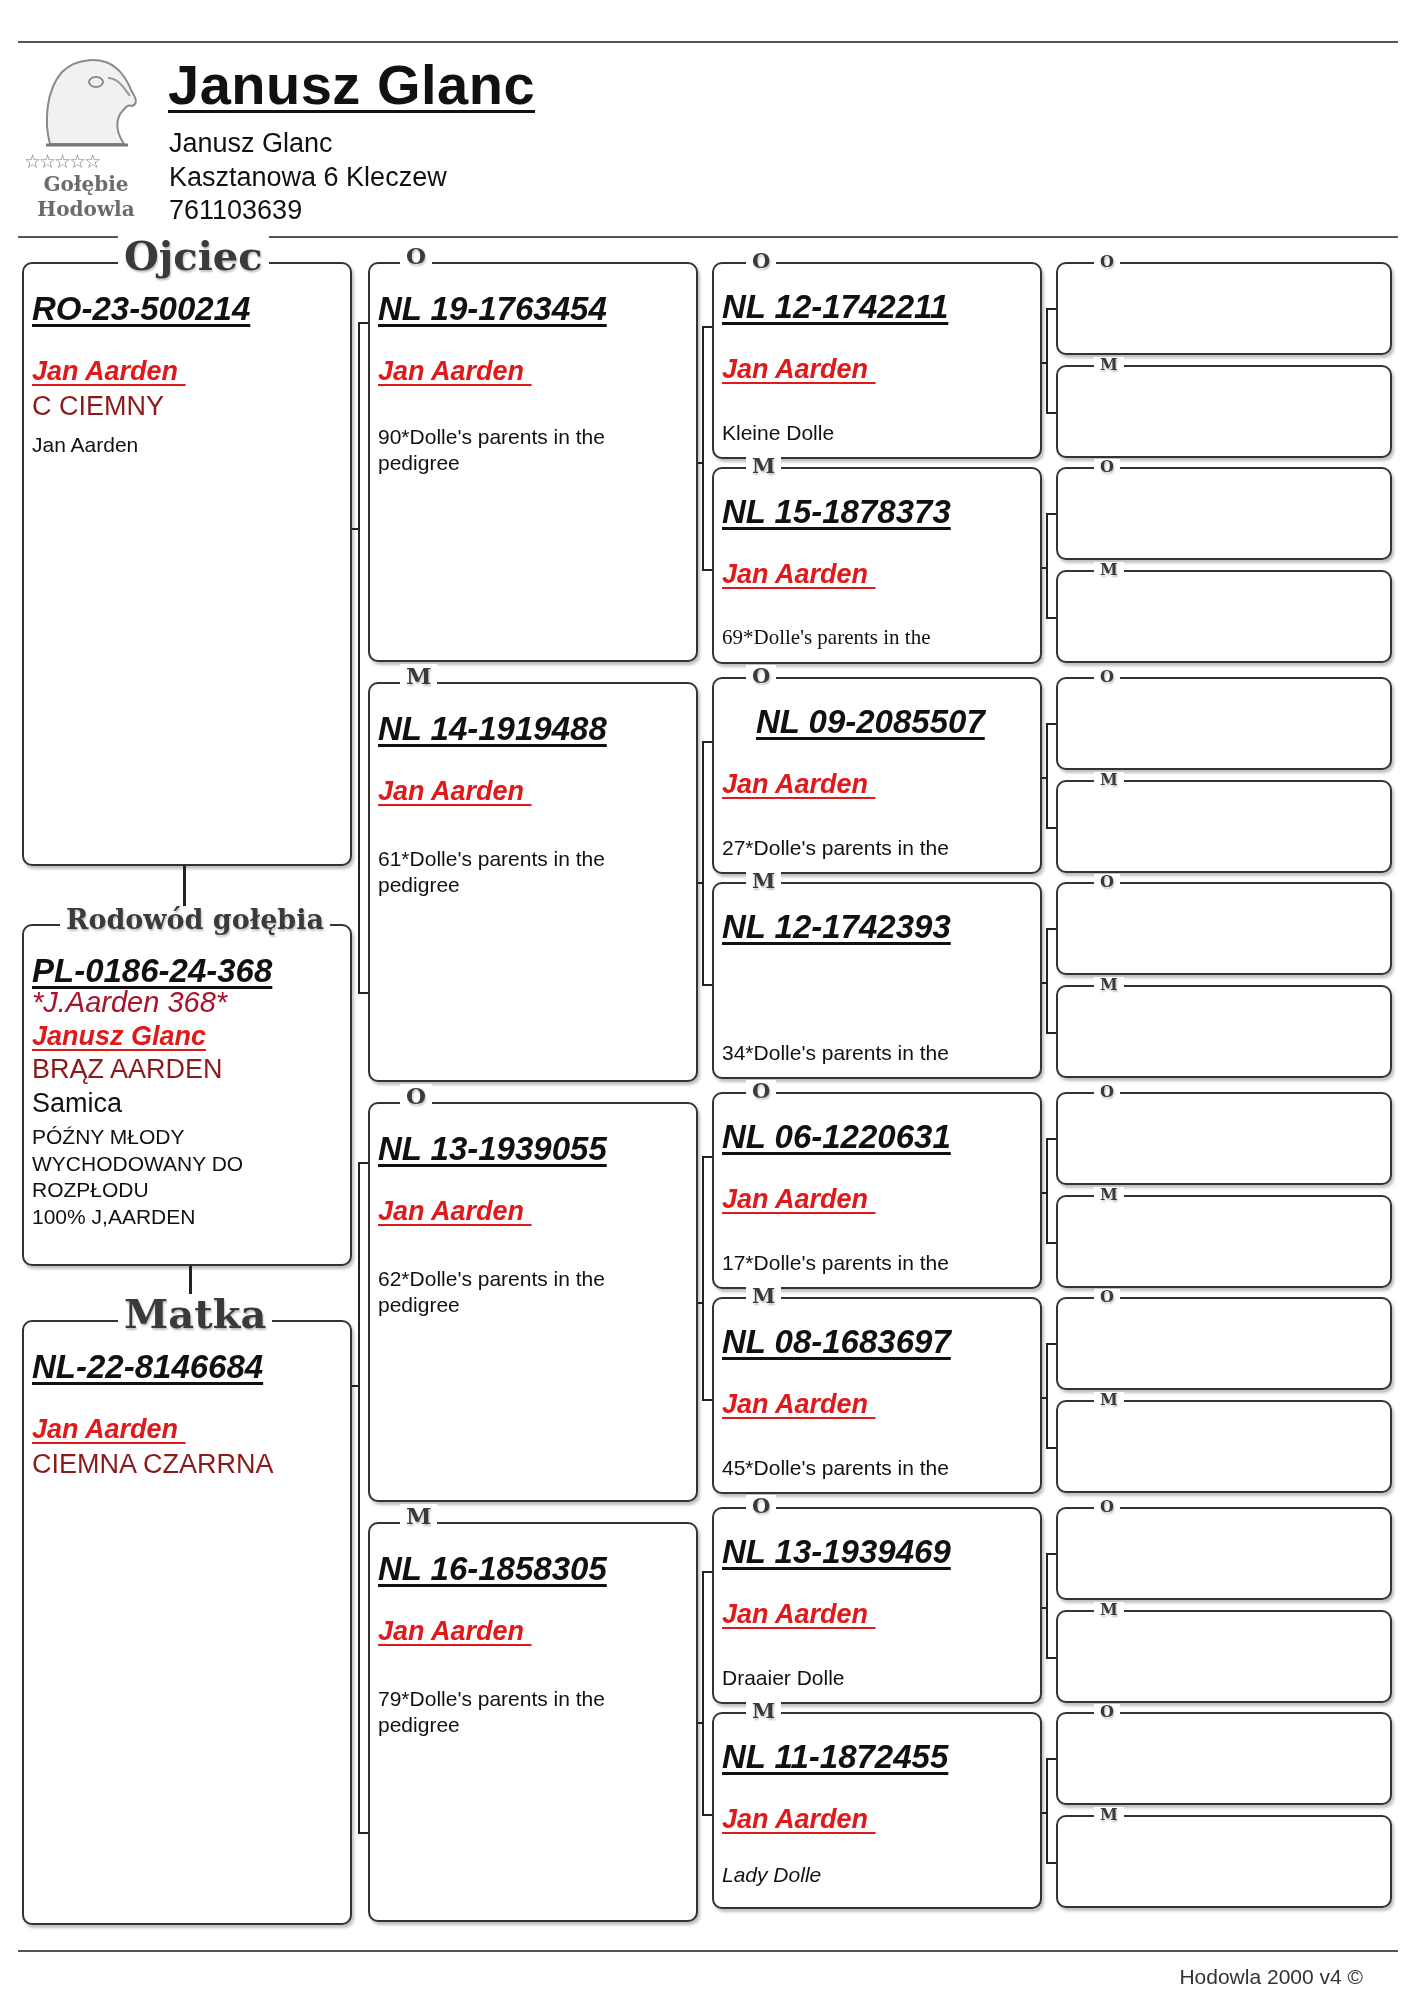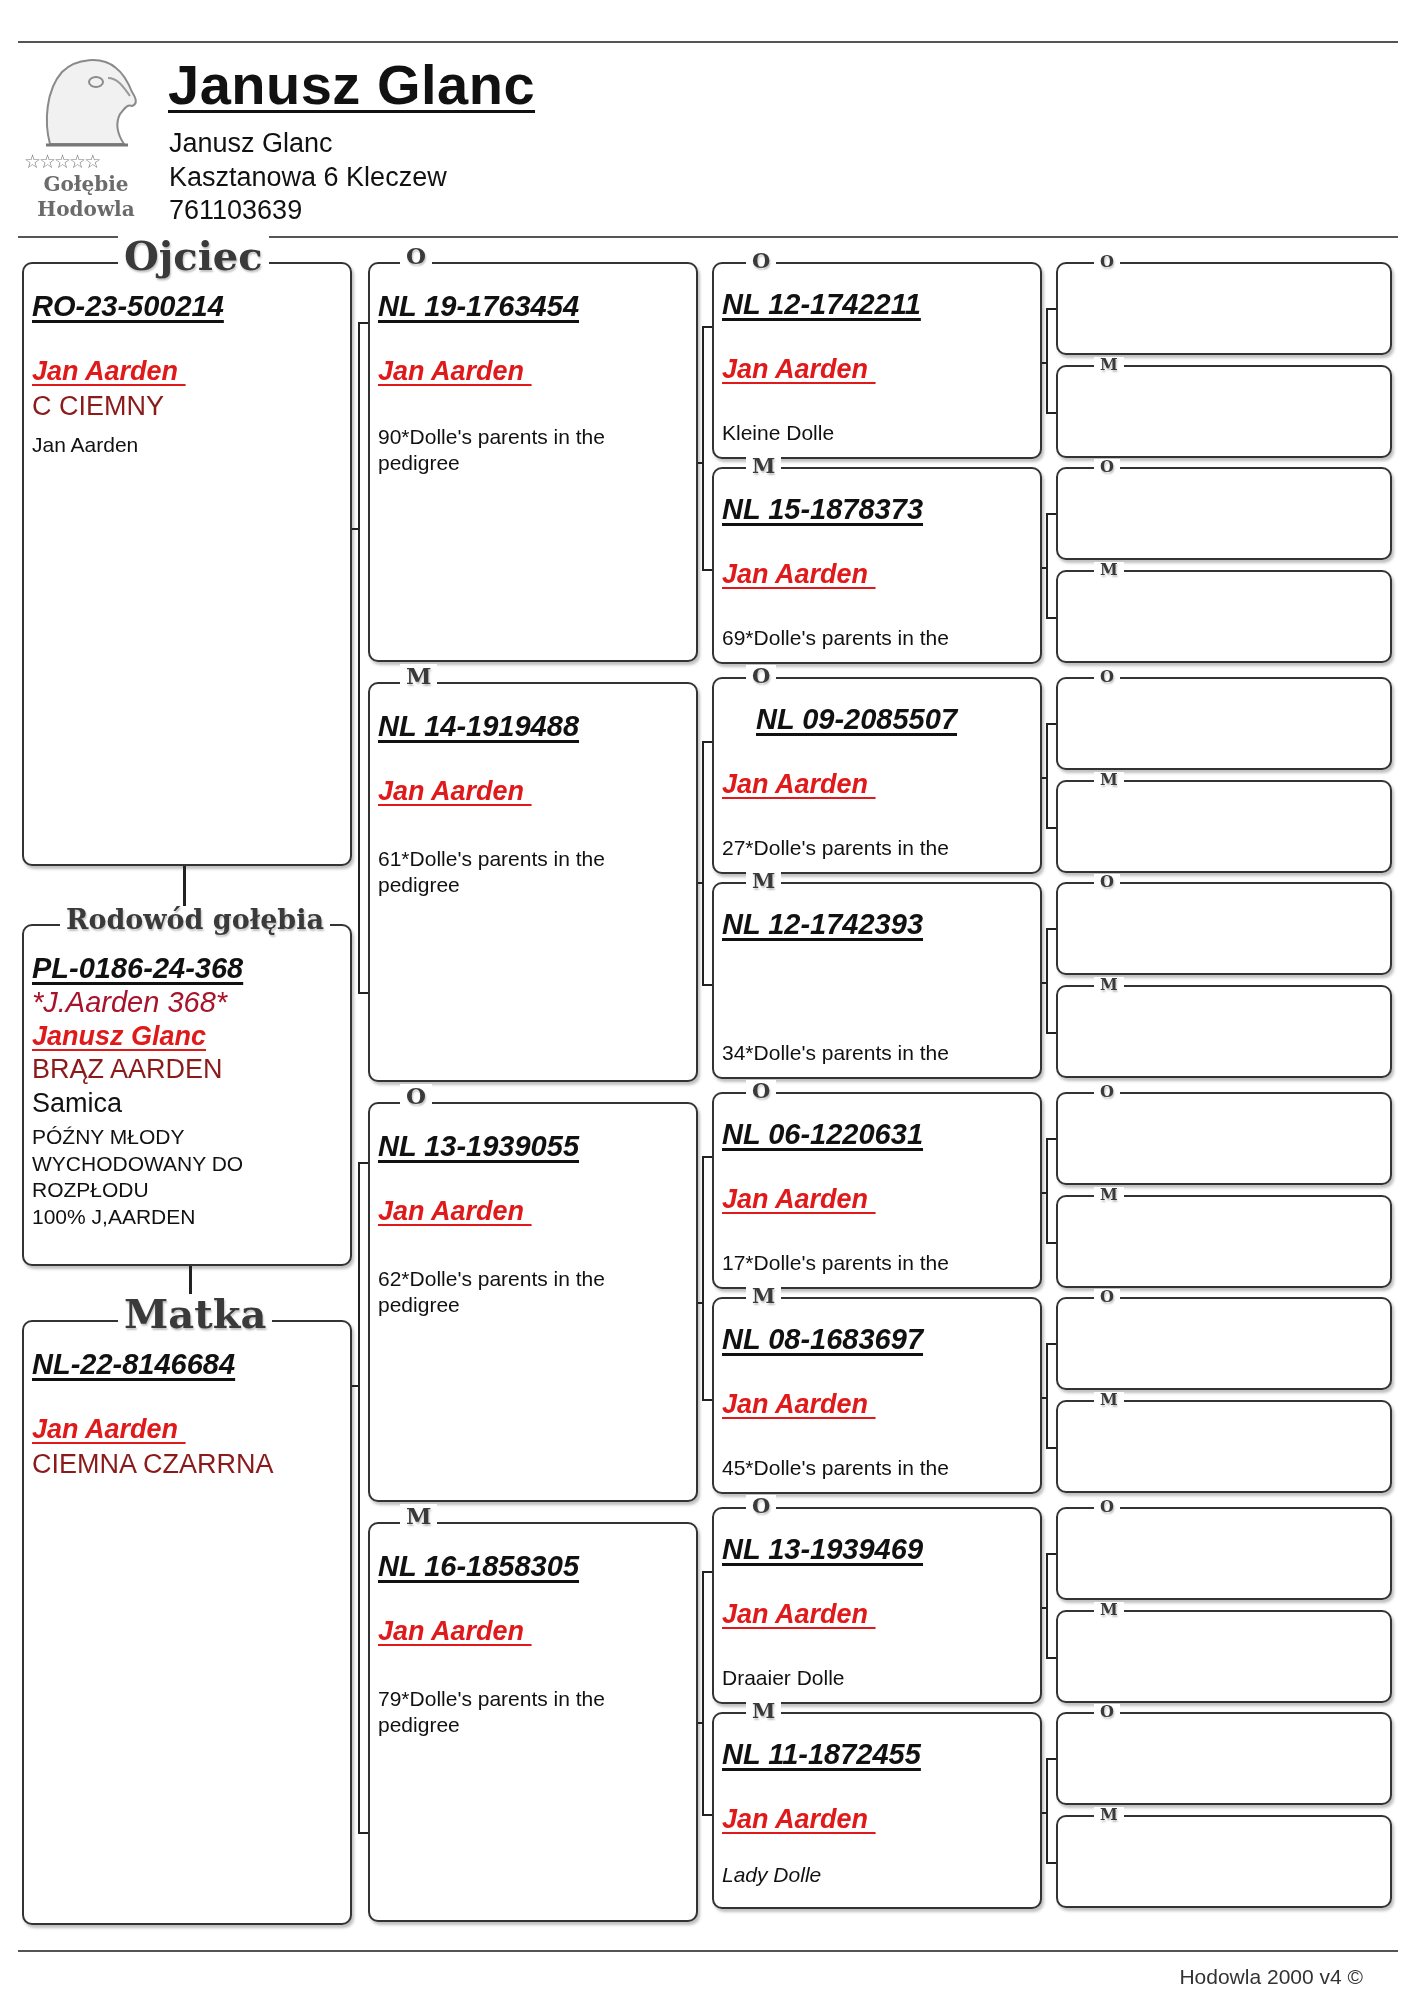--- a/index.html
+++ b/index.html
@@ -19,21 +19,21 @@
   .box { position: absolute; border: 2.5px solid #333; border-radius: 10px; background: #fff;
          box-shadow: 2px 3px 3px rgba(0,0,0,0.25); box-sizing: border-box; }
   .legend { position: absolute; background: #fff; font-family: "DejaVu Serif", serif; font-weight: bold;
             color: #3a3a3a; text-shadow: 1px 2px 2px rgba(0,0,0,0.25); line-height: 1; padding: 0 6px; }
   .lg-big { font-size: 40px; top: -28px; }
   .lg-mid { font-size: 27px; top: -20px; }
   .lg-sm { font-size: 21px; top: -14px; }
   .lg-xs { font-size: 16px; top: -10px; }
   .ring { font-size: 23px; }
 
-  .ring-id { position: absolute; left: 8px; font-size: 29px; font-weight: bold; font-style: italic; text-decoration: underline;
+  .ring-id { position: absolute; left: 8px; font-size: 33px; font-weight: bold; font-style: italic; text-decoration: underline;
              text-decoration-thickness: 2.5px; text-underline-offset: 4px; color: #111; white-space: nowrap; }
   .breeder { position: absolute; left: 8px; font-size: 27px; font-weight: bold; font-style: italic; color: #e01a1a;
              text-decoration: underline; text-decoration-thickness: 2px; text-underline-offset: 4px; white-space: pre; }
   .color { position: absolute; left: 8px; font-size: 27px; color: #8b1a1a; white-space: nowrap; }
   .note { position: absolute; left: 8px; font-size: 21px; color: #111; line-height: 1.22; }
   .nick { position: absolute; left: 8px; font-size: 29px; font-style: italic; color: #a8122a; }
   .sex { position: absolute; left: 8px; font-size: 27px; color: #111; }
   .remarks { position: absolute; left: 8px; font-size: 21px; color: #111; line-height: 1.27; width: 300px; }
 
   .ln { position: absolute; background: #222; }
@@ -125,21 +125,21 @@
     <div class="box" style="left:712px; top:262px; width:330px; height:197px;">
       <div class="legend lg-sm" style="left:32px;">O</div>
       <div class="ring-id" style="top:24px;">NL 12-1742211</div>
       <div class="breeder" style="top:90px;">Jan Aarden </div>
       <div class="note" style="top:156px; white-space:nowrap;">Kleine Dolle</div>
     </div>
     <div class="box" style="left:712px; top:466.5px; width:330px; height:197px;">
       <div class="legend lg-sm" style="left:32px;">M</div>
       <div class="ring-id" style="top:24px;">NL 15-1878373</div>
       <div class="breeder" style="top:90px;">Jan Aarden </div>
-      <div class="note" style="top:156px; white-space:nowrap;">69*Dolle's parents in the</div>
+      <div class="note" style="top:156px; white-space:nowrap;font-family:Liberation Serif, serif;">69*Dolle's parents in the</div>
     </div>
     <div class="box" style="left:712px; top:677px; width:330px; height:197px;">
       <div class="legend lg-sm" style="left:32px;">O</div>
       <div class="ring-id" style="top:24px;margin-left:34px;">NL 09-2085507</div>
       <div class="breeder" style="top:90px;">Jan Aarden </div>
       <div class="note" style="top:156px; white-space:nowrap;">27*Dolle's parents in the</div>
     </div>
     <div class="box" style="left:712px; top:881.5px; width:330px; height:197px;">
       <div class="legend lg-sm" style="left:32px;">M</div>
       <div class="ring-id" style="top:24px;">NL 12-1742393</div>

